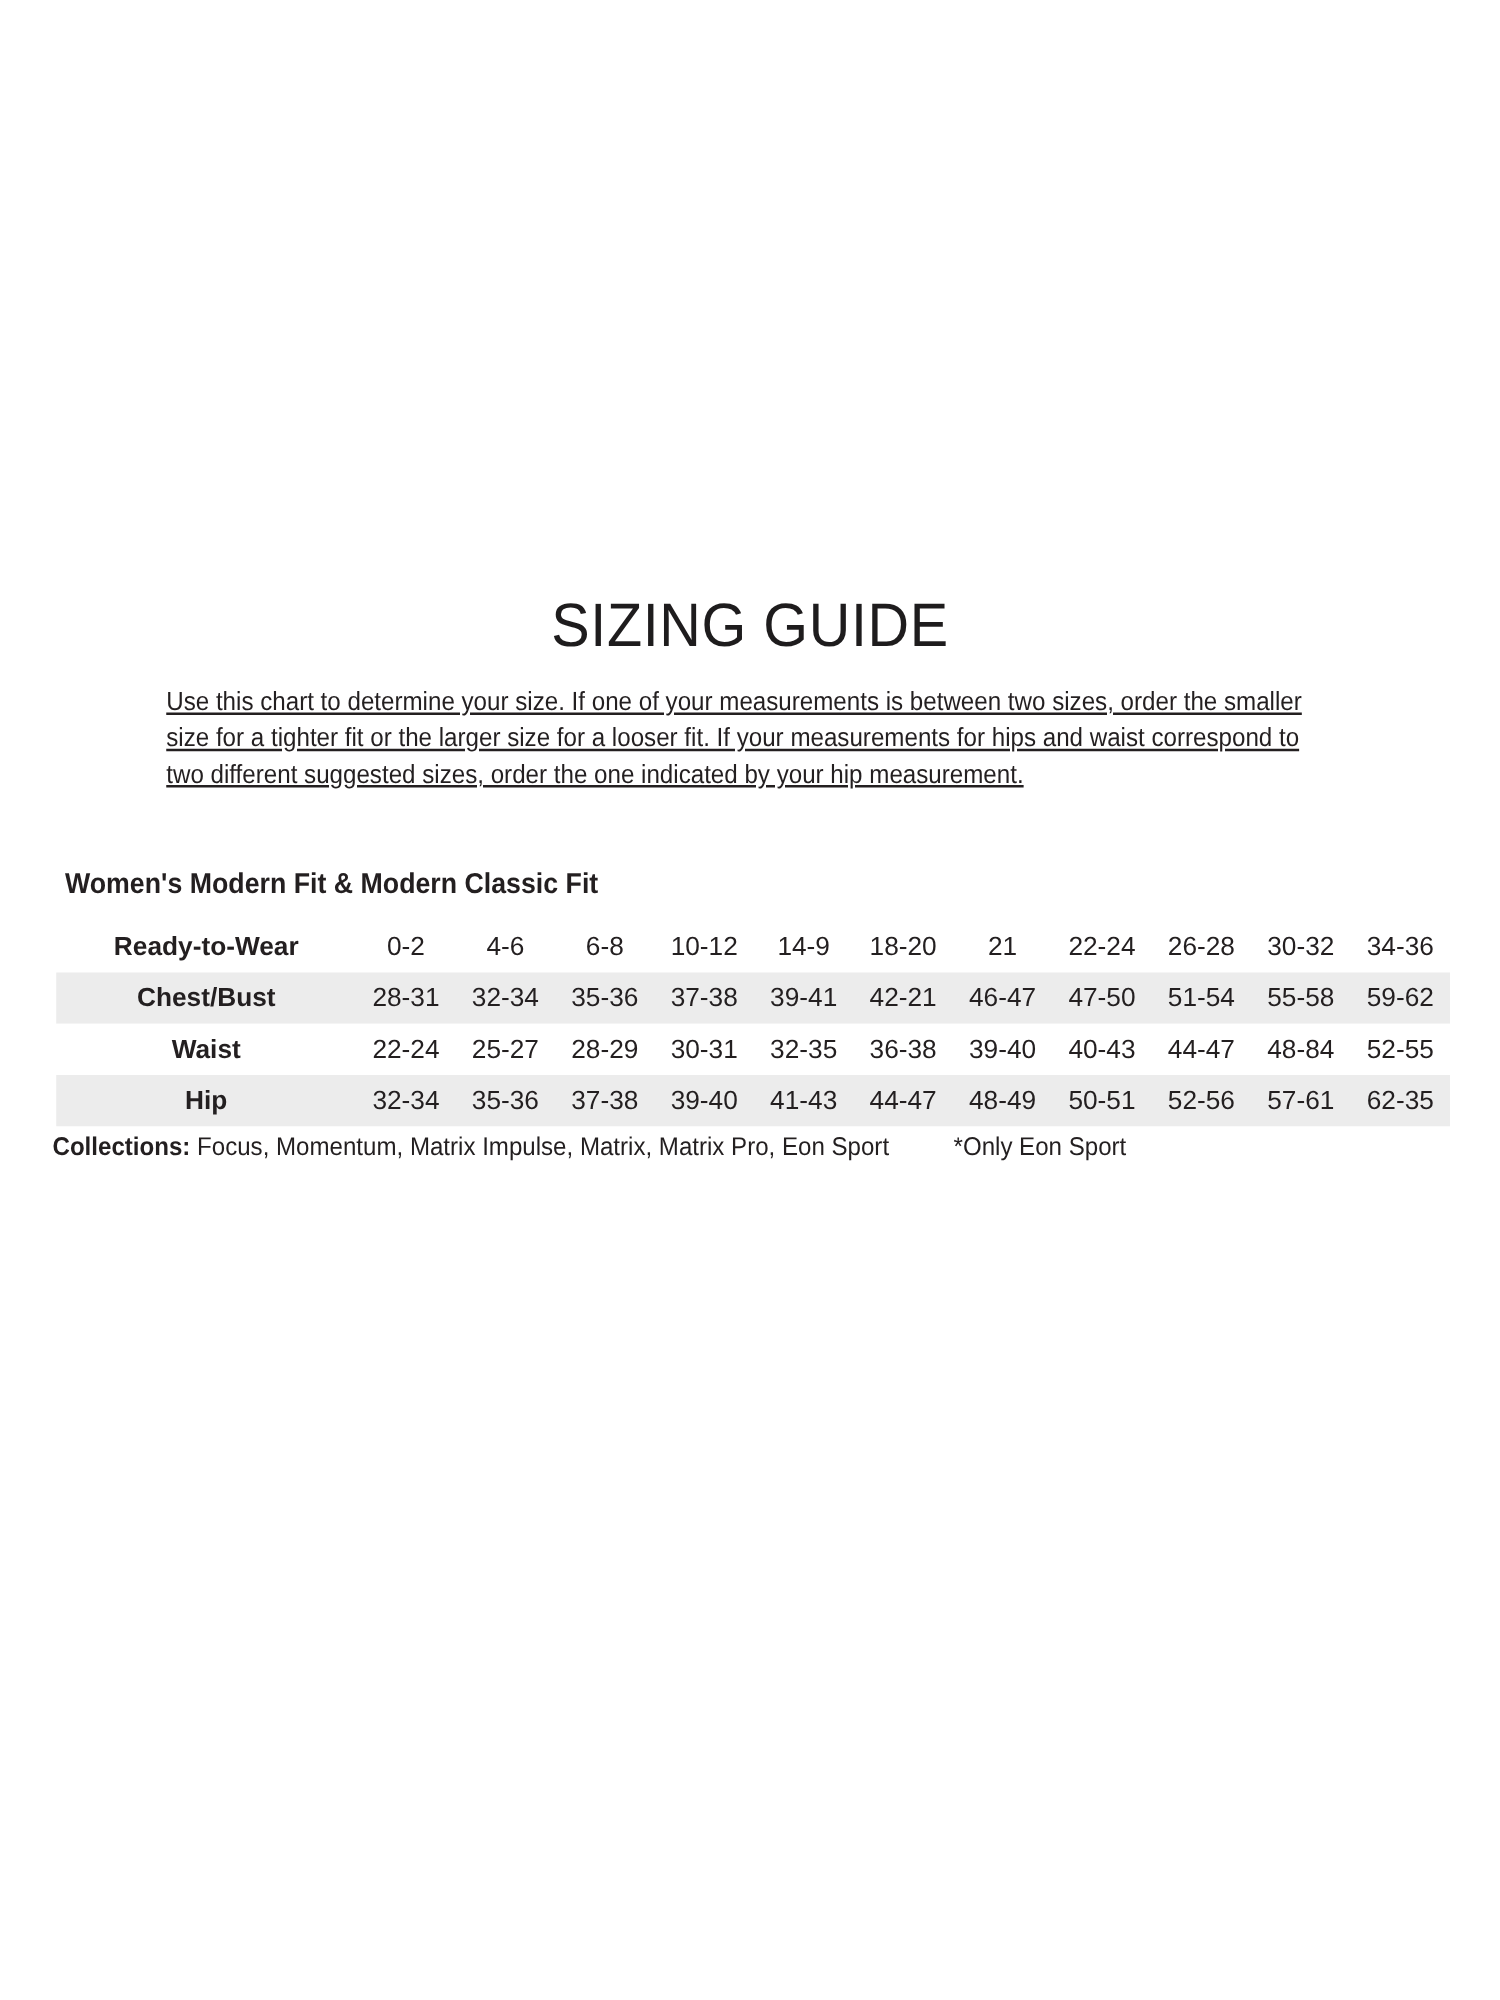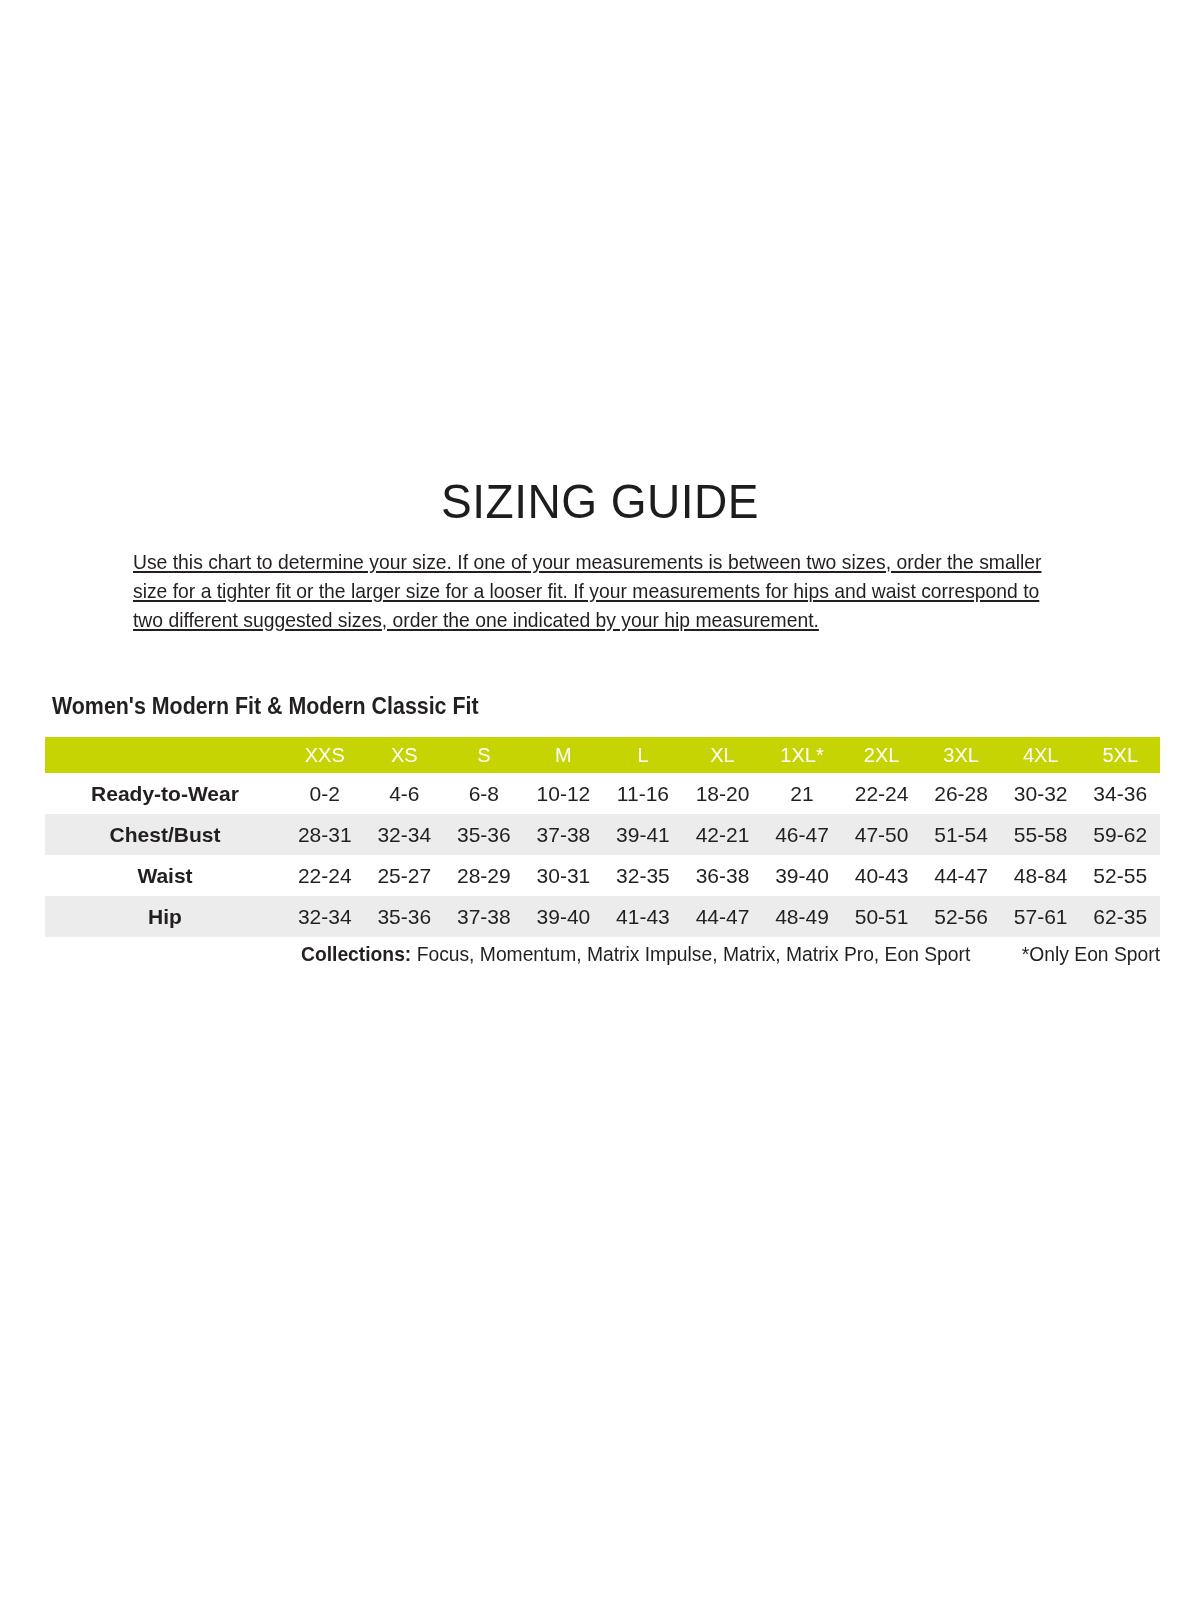--- a/index.html
+++ b/index.html
@@ -78,21 +78,21 @@
     background:var(--row-gray);
   }
   .label-cell{
     font-weight:700;
   }
 
   .footer{
     margin:5px 0 0 42px;
     width:1118px;
     display:flex;
-    justify-content:flex-end;
+    justify-content:flex-start;
     align-items:baseline;
     font-size:20.5px;
     line-height:24px;
   }
   .footer-left{
     white-space:nowrap;
     transform:scaleX(0.94);
     transform-origin:0 50%;
   }
   .footer-right{
@@ -111,42 +111,28 @@
 
   <div class="intro">
     <div class="intro-line">Use this chart to determine your size. If one of your measurements is between two sizes, order the smaller</div>
     <div class="intro-line">size for a tighter fit or the larger size for a looser fit. If your measurements for hips and waist correspond to</div>
     <div class="intro-line">two different suggested sizes, order the one indicated by your hip measurement.</div>
   </div>
 
   <div class="section-title">Women's Modern Fit &amp; Modern Classic Fit</div>
 
   <div class="chart">
-    <div class="grid-row head-row">
-        <div class="label-cell"></div>
-        <div>XXS</div>
-        <div>XS</div>
-        <div>S</div>
-        <div>M</div>
-        <div>L</div>
-        <div>XL</div>
-        <div>1XL*</div>
-        <div>2XL</div>
-        <div>3XL</div>
-        <div>4XL</div>
-        <div>5XL</div>
-      </div>
     <div>
         <div class="grid-row data-row">
           <div class="label-cell">Ready-to-Wear</div>
           <div>0-2</div>
           <div>4-6</div>
           <div>6-8</div>
           <div>10-12</div>
-          <div>11-16</div>
+          <div>14-9</div>
           <div>18-20</div>
           <div>21</div>
           <div>22-24</div>
           <div>26-28</div>
           <div>30-32</div>
           <div>34-36</div>
         </div>
         <div class="grid-row data-row">
           <div class="label-cell">Chest/Bust</div>
           <div>28-31</div>

